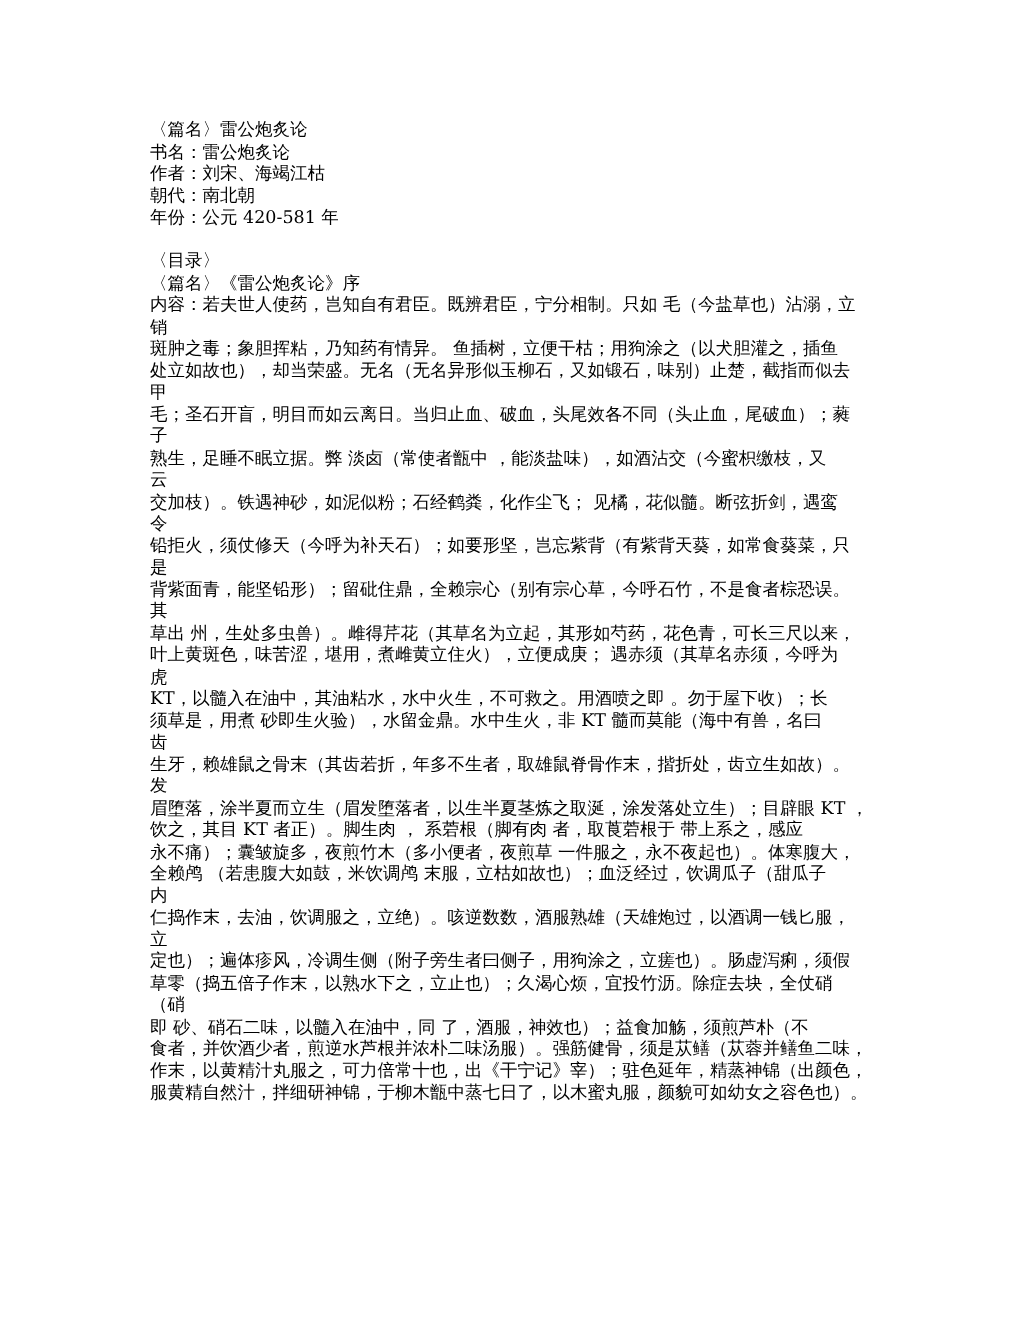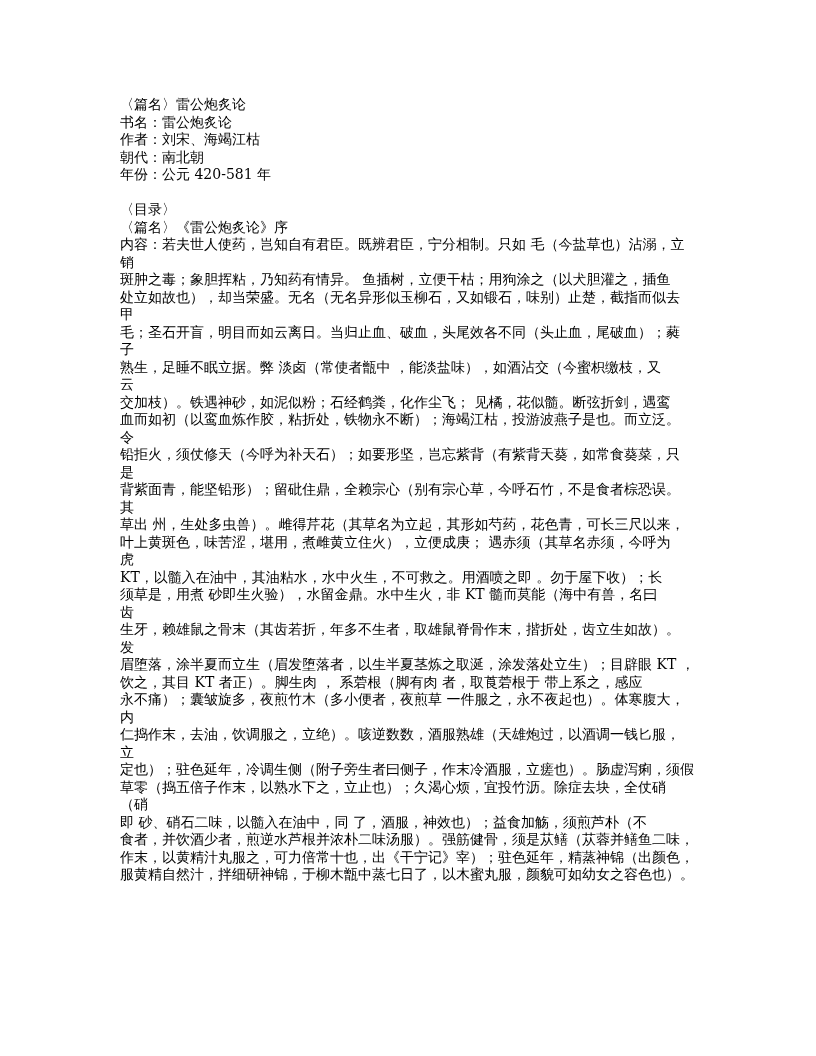--- a/index.html
+++ b/index.html
@@ -49,41 +49,41 @@
     <span class="line">内容：若夫世人使药，岂知自有君臣。既辨君臣，宁分相制。只如 毛（今盐草也）沾溺，立</span>
     <span class="line">销</span>
     <span class="line">斑肿之毒；象胆挥粘，乃知药有情异。 鱼插树，立便干枯；用狗涂之（以犬胆灌之，插鱼</span>
     <span class="line">处立如故也），却当荣盛。无名（无名异形似玉柳石，又如锻石，味别）止楚，截指而似去</span>
     <span class="line">甲</span>
     <span class="line">毛；圣石开盲，明目而如云离日。当归止血、破血，头尾效各不同（头止血，尾破血）；蕤</span>
     <span class="line">子</span>
     <span class="line">熟生，足睡不眠立据。弊 淡卤（常使者甑中 ，能淡盐味），如酒沾交（今蜜枳缴枝，又</span>
     <span class="line">云</span>
     <span class="line">交加枝）。铁遇神砂，如泥似粉；石经鹤粪，化作尘飞； 见橘，花似髓。断弦折剑，遇鸾</span>
-    <span class="line">血而如初（以鸾血炼作胶，粘折处，铁物永不断）；海竭江枯，投游波燕子是也。而立泛。</span>
     <span class="line">令</span>
     <span class="line">铅拒火，须仗修天（今呼为补天石）；如要形坚，岂忘紫背（有紫背天葵，如常食葵菜，只</span>
     <span class="line">是</span>
     <span class="line">背紫面青，能坚铅形）；留砒住鼎，全赖宗心（别有宗心草，今呼石竹，不是食者棕恐误。</span>
     <span class="line">其</span>
     <span class="line">草出 州，生处多虫兽）。雌得芹花（其草名为立起，其形如芍药，花色青，可长三尺以来，</span>
     <span class="line">叶上黄斑色，味苦涩，堪用，煮雌黄立住火），立便成庚； 遇赤须（其草名赤须，今呼为</span>
     <span class="line">虎</span>
     <span class="line">KT，以髓入在油中，其油粘水，水中火生，不可救之。用酒喷之即 。勿于屋下收）；长</span>
     <span class="line">须草是，用煮 砂即生火验），水留金鼎。水中生火，非 KT 髓而莫能（海中有兽，名曰</span>
     <span class="line">齿</span>
     <span class="line">生牙，赖雄鼠之骨末（其齿若折，年多不生者，取雄鼠脊骨作末，揩折处，齿立生如故）。</span>
     <span class="line">发</span>
     <span class="line">眉堕落，涂半夏而立生（眉发堕落者，以生半夏茎炼之取涎，涂发落处立生）；目辟眼 KT ，</span>
     <span class="line">饮之，其目 KT 者正）。脚生肉 ， 系菪根（脚有肉 者，取莨菪根于 带上系之，感应</span>
     <span class="line">永不痛）；囊皱旋多，夜煎竹木（多小便者，夜煎草 一件服之，永不夜起也）。体寒腹大，</span>
+    <span class="line">全赖鸬 （若患腹大如鼓，米饮调鸬 末服，立枯如故也）；血泛经过，饮调瓜子（甜瓜子</span>
     <span class="line">内</span>
     <span class="line">仁捣作末，去油，饮调服之，立绝）。咳逆数数，酒服熟雄（天雄炮过，以酒调一钱匕服，</span>
     <span class="line">立</span>
-    <span class="line">定也）；驻色延年，冷调生侧（附子旁生者曰侧子，作末冷酒服，立瘥也）。肠虚泻痢，须假</span>
+    <span class="line">定也）；遍体疹风，冷调生侧（附子旁生者曰侧子，用狗涂之，立瘥也）。肠虚泻痢，须假</span>
     <span class="line">草零（捣五倍子作末，以熟水下之，立止也）；久渴心烦，宜投竹沥。除症去块，全仗硝</span>
     <span class="line">（硝</span>
     <span class="line">即 砂、硝石二味，以髓入在油中，同 了，酒服，神效也）；益食加觞，须煎芦朴（不</span>
     <span class="line">食者，并饮酒少者，煎逆水芦根并浓朴二味汤服）。强筋健骨，须是苁鳝（苁蓉并鳝鱼二味，</span>
     <span class="line">作末，以黄精汁丸服之，可力倍常十也，出《干宁记》宰）；驻色延年，精蒸神锦（出颜色，</span>
     <span class="line">服黄精自然汁，拌细研神锦，于柳木甑中蒸七日了，以木蜜丸服，颜貌可如幼女之容色也）。</span>
   </div>
 </div>
 
 </body></html>

